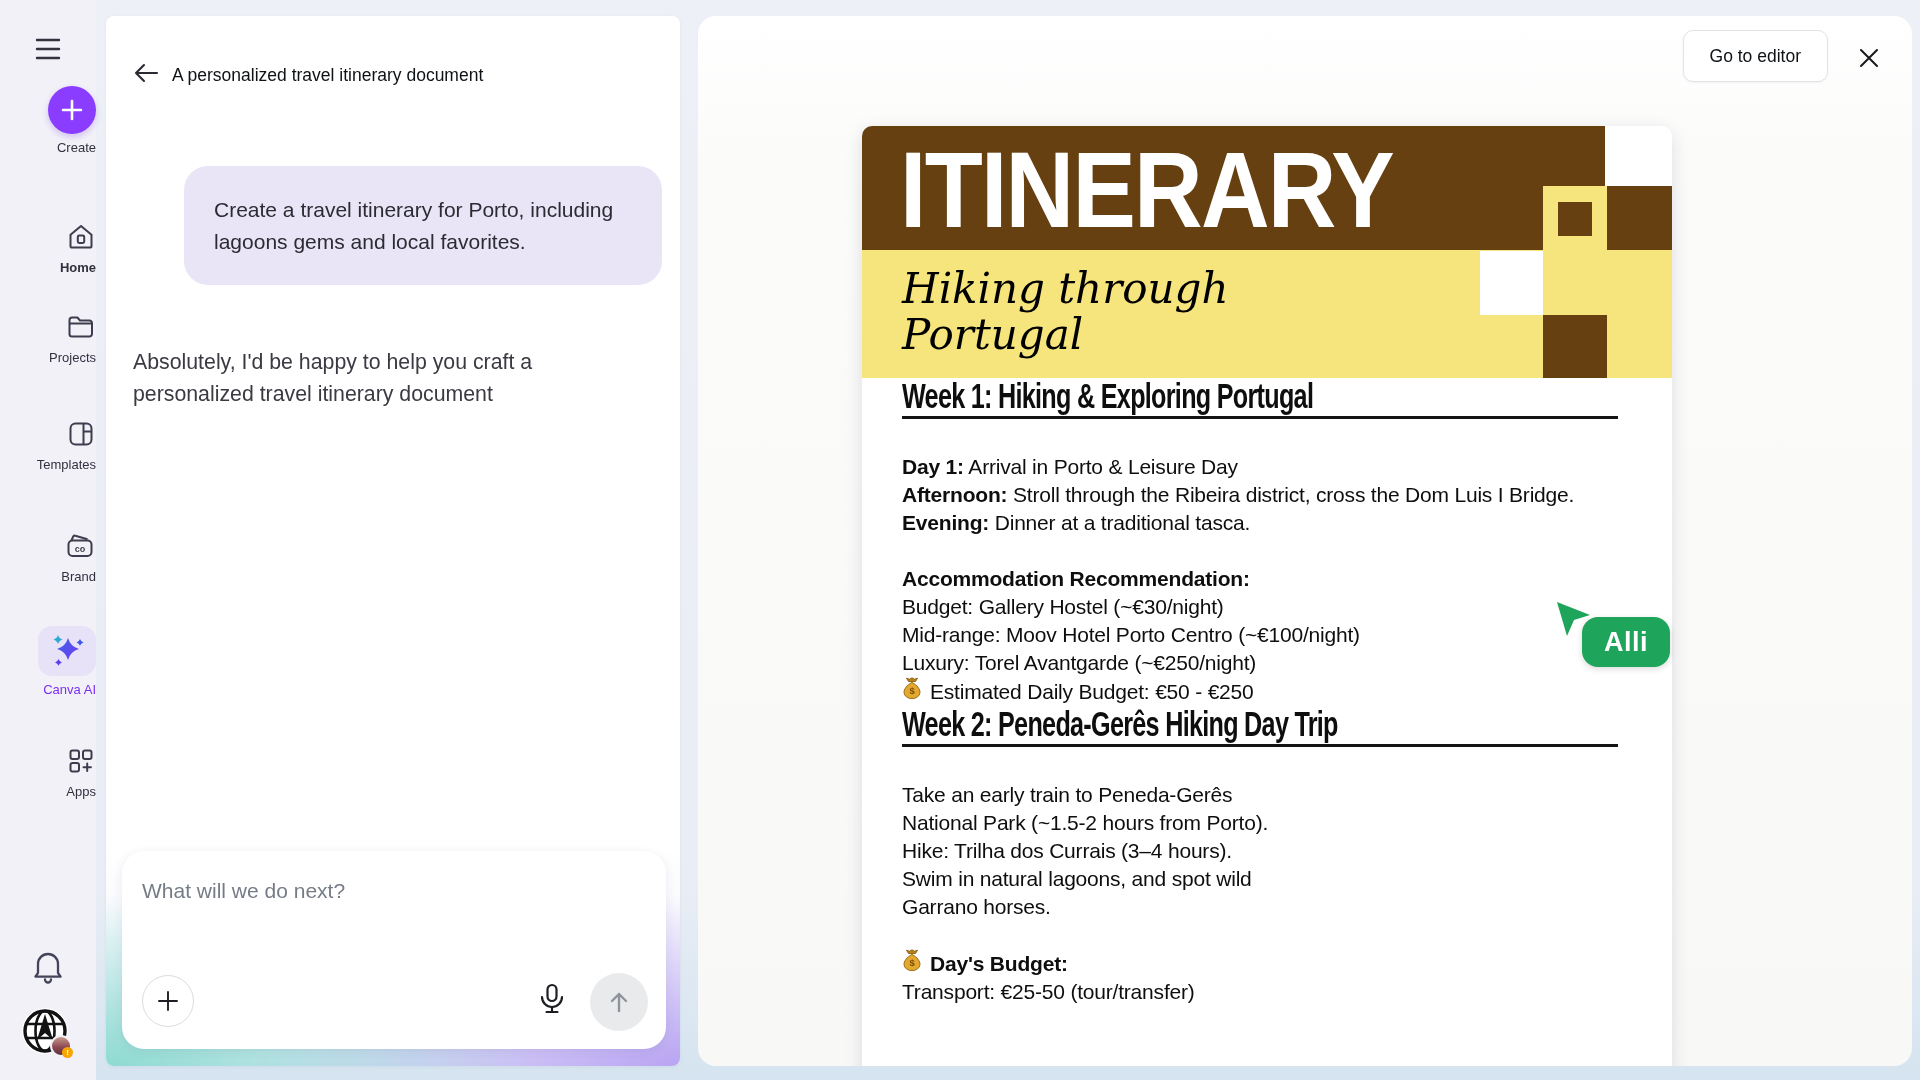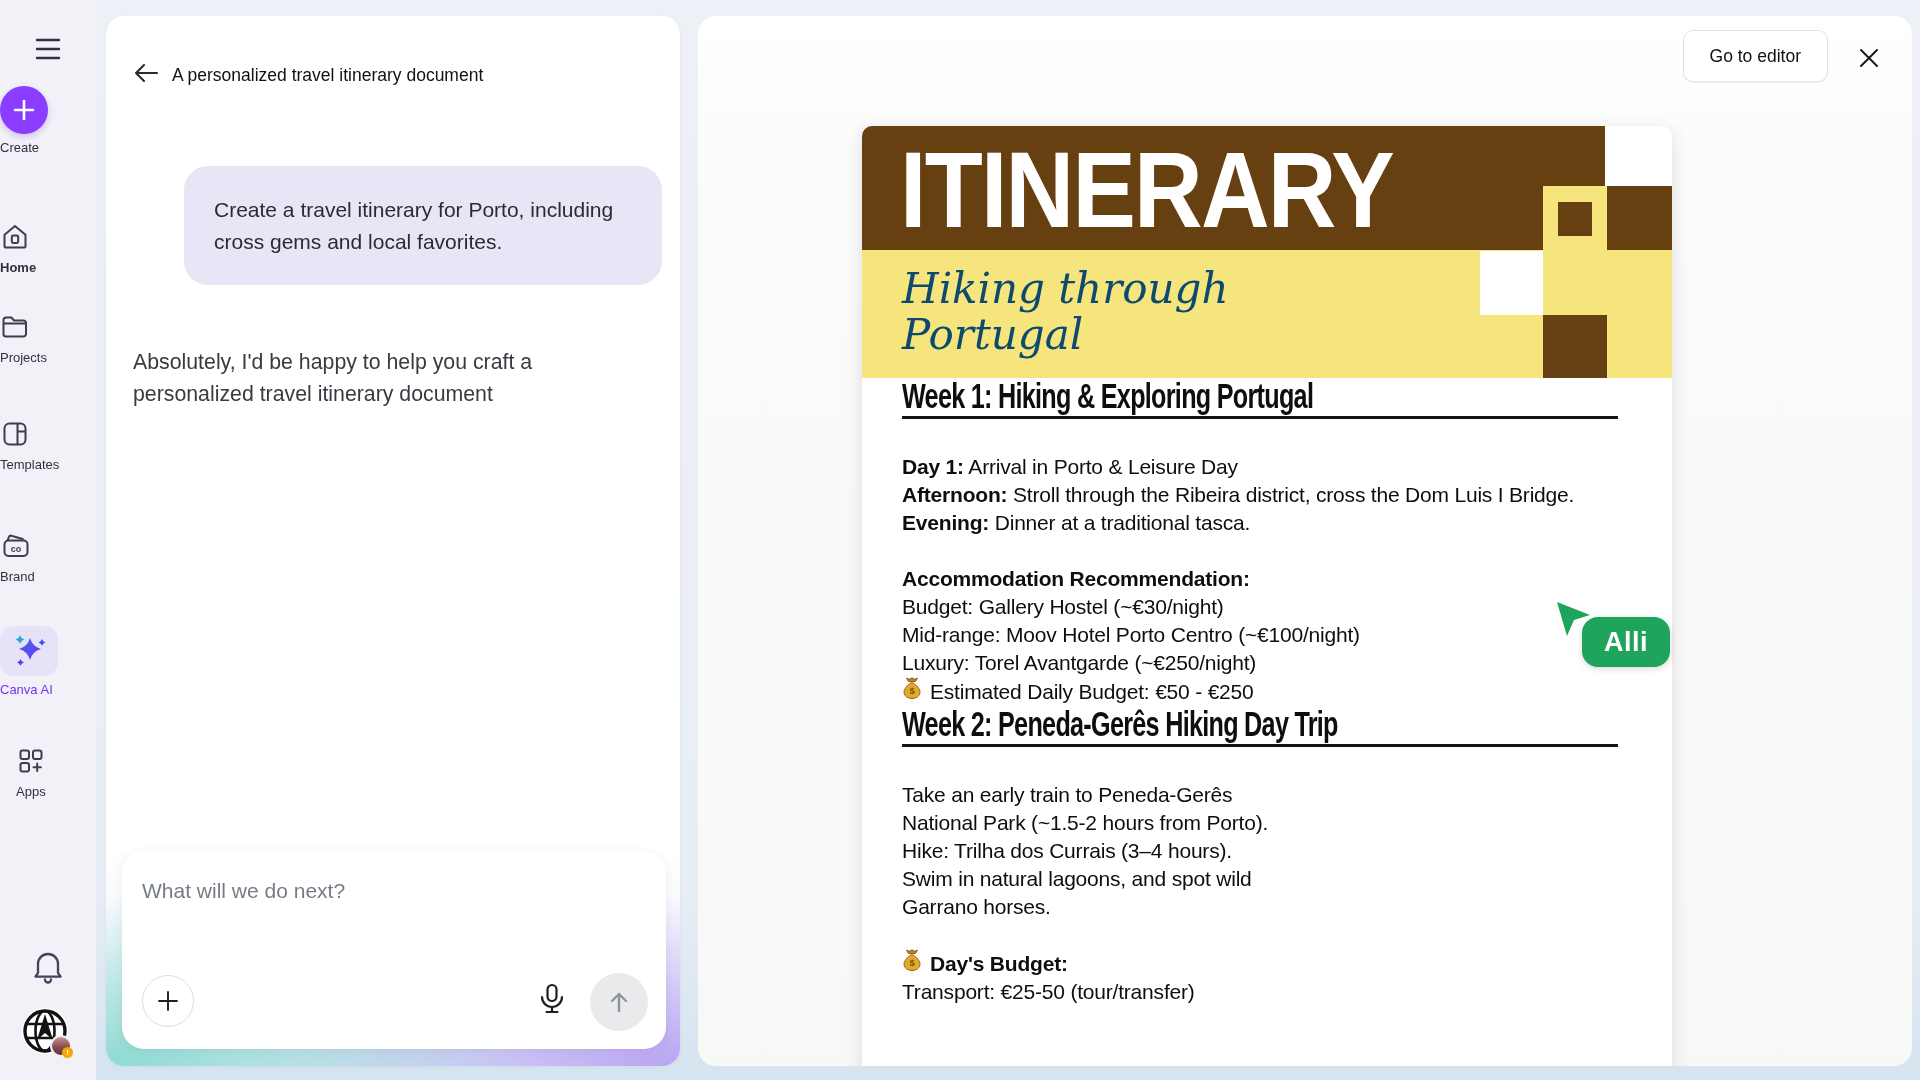--- a/index.html
+++ b/index.html
@@ -6,35 +6,35 @@
   html,body { width:1920px; height:1080px; overflow:hidden; }
   body {
     font-family:"Liberation Sans", sans-serif;
     background:linear-gradient(to bottom,#eef0f7 0%,#e9edf5 82%,#d9e6f1 96%,#d5e4f0 100%);
   }
   .app { position:relative; width:1920px; height:1080px; }
 
   
   .sidebar { position:absolute; left:0; top:0; width:96px; height:1080px; background:#f2f1f8; }
   .hamburger { position:absolute; left:27px; top:33px; width:42px; height:34px; background:none; border:none; cursor:pointer; }
-  .nav-item { position:absolute; width:96px; display:flex; flex-direction:column; align-items:flex-start; gap:7px; background:none; border:none; cursor:pointer; }
+  .nav-item { position:absolute; width:96px; display:flex; flex-direction:column; align-items:flex-end; gap:7px; background:none; border:none; cursor:pointer; }
   .nav-item .ic { height:34px; display:flex; align-items:center; justify-content:center; }
   .nav-item .lbl { font-size:13px; color:#31313f; line-height:1; }
   .nav-item.create .ic { width:48px; height:48px; border-radius:50%; background:#8b3dff; box-shadow:0 3px 6px rgba(110,50,220,.25); }
   .nav-item.canva-ai .ic { width:58px; height:50px; border-radius:14px; background:#e7e2f8; }
   .nav-item.canva-ai .lbl { color:#7a2ff2; font-weight:500; }
   .bell-btn { position:absolute; left:28px; top:948px; width:40px; height:38px; background:none; border:none; cursor:pointer; }
   .avatar { position:absolute; left:22px; top:1008px; width:46px; height:46px; border-radius:50%; background:#fff; cursor:pointer; }
   .avatar .photo { position:absolute; right:-4px; bottom:-3px; width:22px; height:22px; border-radius:50%;
     background:linear-gradient(to bottom,#c79a8a 0%,#8e4a54 55%,#5c2f3a 100%); border:2px solid #f2f1f8; }
   .avatar .alert { position:absolute; right:-5px; bottom:-4px; width:11px; height:11px; border-radius:50%; background:#f7a500;
     color:#fff; font-size:8px; font-weight:bold; line-height:11px; text-align:center; }
 
   
-  .chat-panel { position:absolute; left:106px; top:16px; width:574px; height:1050px; background:#fff; border-radius:18px;
+  .chat-panel { position:absolute; left:106px; top:16px; width:574px; height:1050px; background:#fff; border-radius:8px;
     box-shadow:0 1px 4px rgba(60,60,100,.06); overflow:hidden; }
   .back-btn { position:absolute; left:24px; top:42px; width:32px; height:32px; background:none; border:none; cursor:pointer; }
   .chat-title { position:absolute; left:66px; top:49px; font-size:17.5px; font-weight:500; color:#0d1216; }
   .user-bubble { position:absolute; right:18px; top:150px; width:478px; background:#e9e5f6; border-radius:24px;
     padding:28px 30px; font-size:21px; line-height:31.5px; color:#2b2b33; }
   .ai-text { position:absolute; left:27px; top:330px; width:490px; font-size:21.3px; line-height:32px; color:#3a3a42; }
   .glow { position:absolute; left:0; right:0; bottom:0; height:290px;
     background:
       radial-gradient(120% 95% at 0% 100%, rgba(118,214,199,.8), rgba(118,214,199,0) 62%),
       radial-gradient(120% 95% at 100% 100%, rgba(172,146,240,.8), rgba(172,146,240,0) 62%),
@@ -56,21 +56,21 @@
     box-shadow:0 1px 2px rgba(0,0,0,.05); cursor:pointer; }
   .close-btn { position:absolute; top:28px; right:28px; width:30px; height:30px; background:none; border:none; cursor:pointer; }
 
   .doc-page { position:absolute; left:164px; top:110px; width:810px; height:958px; background:#fff; border-radius:10px;
     overflow:hidden; box-shadow:0 4px 18px rgba(30,30,60,.13); }
   .doc-header { position:relative; height:252px; }
   .ph { position:absolute; }
   .doc-kicker { position:absolute; left:38px; top:10px; font-size:108px; line-height:108px; font-weight:bold; color:#fff;
     letter-spacing:-2px; transform:scaleX(.88); transform-origin:left top; white-space:nowrap; }
   .doc-subtitle { position:absolute; left:40px; top:140px; font-family:"DejaVu Serif",serif; font-style:italic;
-    font-size:42px; line-height:46px; color:#0c4a6e; }
+    font-size:42px; line-height:46px; color:#000000; }
   .doc-body { padding:0 54px 0 40px; color:#0e0e0e; }
   .doc-heading { font-size:35px; font-weight:bold; line-height:36px; white-space:nowrap; }
   .doc-heading span { display:inline-block; transform:scaleX(.72); transform-origin:left; letter-spacing:-1px; }
   .doc-rule { height:3px; background:#141414; margin-top:2px; margin-bottom:34px; }
   .doc-line { font-size:21px; line-height:28px; letter-spacing:-.2px; display:flex; align-items:flex-end; gap:8px; }
   .doc-line .b { font-weight:bold; }
   .doc-gap { height:28px; }
 
   .cursor-tag { position:absolute; left:856px; top:584px; width:120px; height:100px; pointer-events:none; }
   .cursor-pill { position:absolute; left:28px; top:17px; width:88px; height:50px; border-radius:16px; background:#1ea45b;
@@ -184,21 +184,21 @@
   </aside>
 
   <section class="chat-panel">
     <button class="back-btn">
       <svg width="28" height="24" viewBox="0 0 28 24" fill="none" stroke="#2a2a33" stroke-width="2.1" stroke-linecap="round" stroke-linejoin="round">
         <path d="M25 12H4M12 4l-8 8 8 8"></path>
       </svg>
     </button>
     <h1 class="chat-title">A personalized travel itinerary document</h1>
 
-    <div class="user-bubble">Create a travel itinerary for Porto, including cross gems and local favorites.</div>
+    <div class="user-bubble">Create a travel itinerary for Porto, including lagoons gems and local favorites.</div>
     <p class="ai-text">Absolutely, I'd be happy to help you craft a personalized travel itinerary document</p>
 
     <div class="glow"></div>
 
     <div class="input-card">
       <span class="input-placeholder">What will we do next?</span>
       <button class="add-btn">
         <svg width="26" height="26" viewBox="0 0 26 26" fill="none" stroke="#1d1f23" stroke-width="1.9" stroke-linecap="round">
           <path d="M13 4v18M4 13h18"></path>
         </svg>

